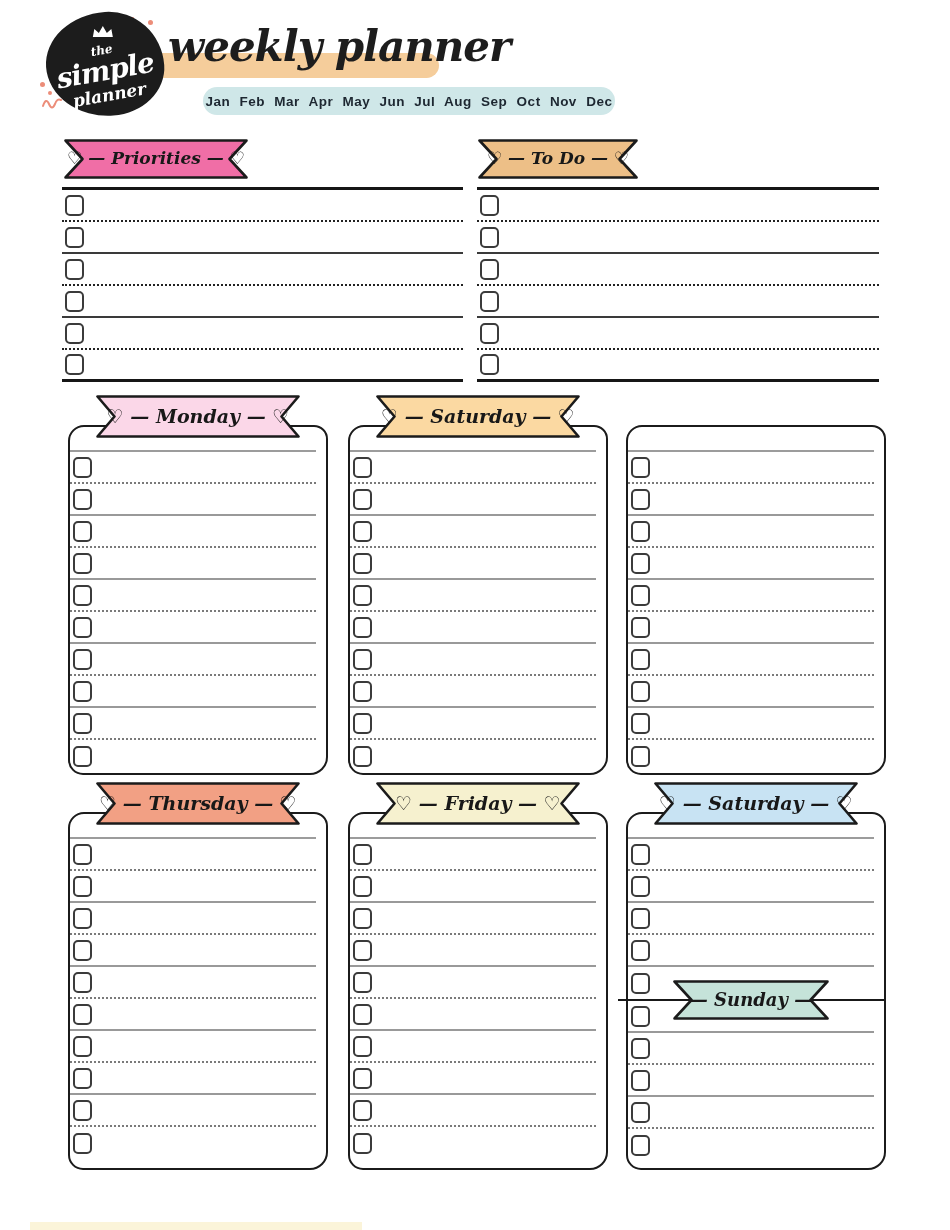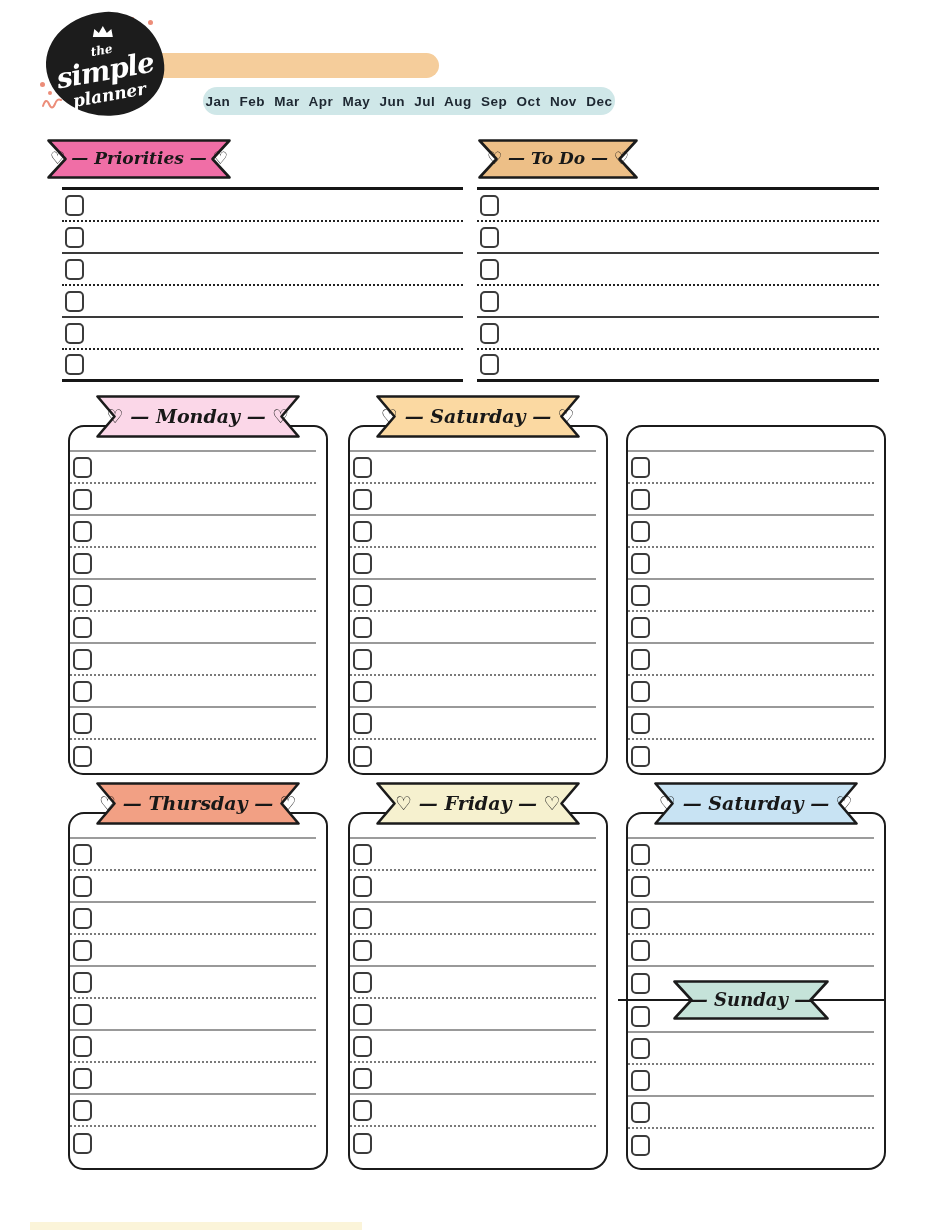--- a/index.html
+++ b/index.html
@@ -33,21 +33,21 @@
                display:flex;align-items:center;justify-content:center;z-index:2;
                font-weight:700;font-size:13.5px;letter-spacing:.5px;word-spacing:5px;
                color:#1d2731;white-space:nowrap;}
 
   
   .ribbon{position:absolute;}
   .ribbon svg{position:absolute;left:0;top:0;}
   .rlabel{position:absolute;inset:0;display:flex;align-items:center;justify-content:center;
           font-family:"DejaVu Serif",serif;font-style:italic;font-weight:700;color:#181818;
           padding-bottom:2px;white-space:nowrap;z-index:2;}
-  .p-ribbon{left:46px;top:138px;width:186px;height:42px;z-index:3;text-decoration:underline;}
+  .p-ribbon{left:63px;top:138px;width:186px;height:42px;z-index:3;text-decoration:underline;}
   .t-ribbon{left:477px;top:138px;width:162px;height:42px;z-index:3;}
   .p-ribbon .rlabel,.t-ribbon .rlabel{font-size:17px;}
   .day-ribbon{top:-33px;left:50%;transform:translateX(-50%);width:206px;height:45px;z-index:3;}
   .day-ribbon .rlabel{font-size:19px;}
   .sun-ribbon{top:-22px;left:50%;transform:translateX(-50%);width:158px;height:42px;z-index:3;}
   .sun-ribbon .rlabel{font-size:18px;}
 
   
   .checklist{box-sizing:border-box;}
   .top-list{position:absolute;top:187px;}
@@ -110,20 +110,21 @@
         <path d="M7 2 q9 5 0 10 q-9 5 1 10" stroke="#ec8d79" stroke-width="2" fill="none" stroke-linecap="round"></path>
       </svg>
   </span>
   <span class="deco" style="left:42px;top:95px;">
     <svg width="22" height="14" viewBox="0 0 22 14">
         <path d="M1 11 q3 -9 6 -2 q3 7 6 0 q2 -6 6 -4" stroke="#ec8d79" stroke-width="2" fill="none" stroke-linecap="round"></path>
       </svg>
   </span>
 
   <div class="title-highlight" style="background: rgb(245, 205, 155);"></div>
+  <h1 class="page-title">weekly planner</h1>
   <div class="months-pill" style="background: rgb(207, 231, 232); margin-left: 40px;">Jan Feb Mar Apr May Jun Jul Aug Sep Oct Nov Dec</div>
 
   <div class="ribbon p-ribbon">
       <svg width="186" height="42" viewBox="0 0 186 42">
         <polygon points="2.5,2.5 183.5,2.5 166.5,21 183.5,39.5 2.5,39.5 19.5,21" fill="#f06ea6" stroke="#1b1b1b" stroke-width="2.6" stroke-linejoin="round"></polygon>
       </svg>
     <span class="rlabel">♡ — Priorities — ♡</span>
   </div>
   <div class="checklist top-list pri-list list-strong">
       <div class="task-row sep-d">

